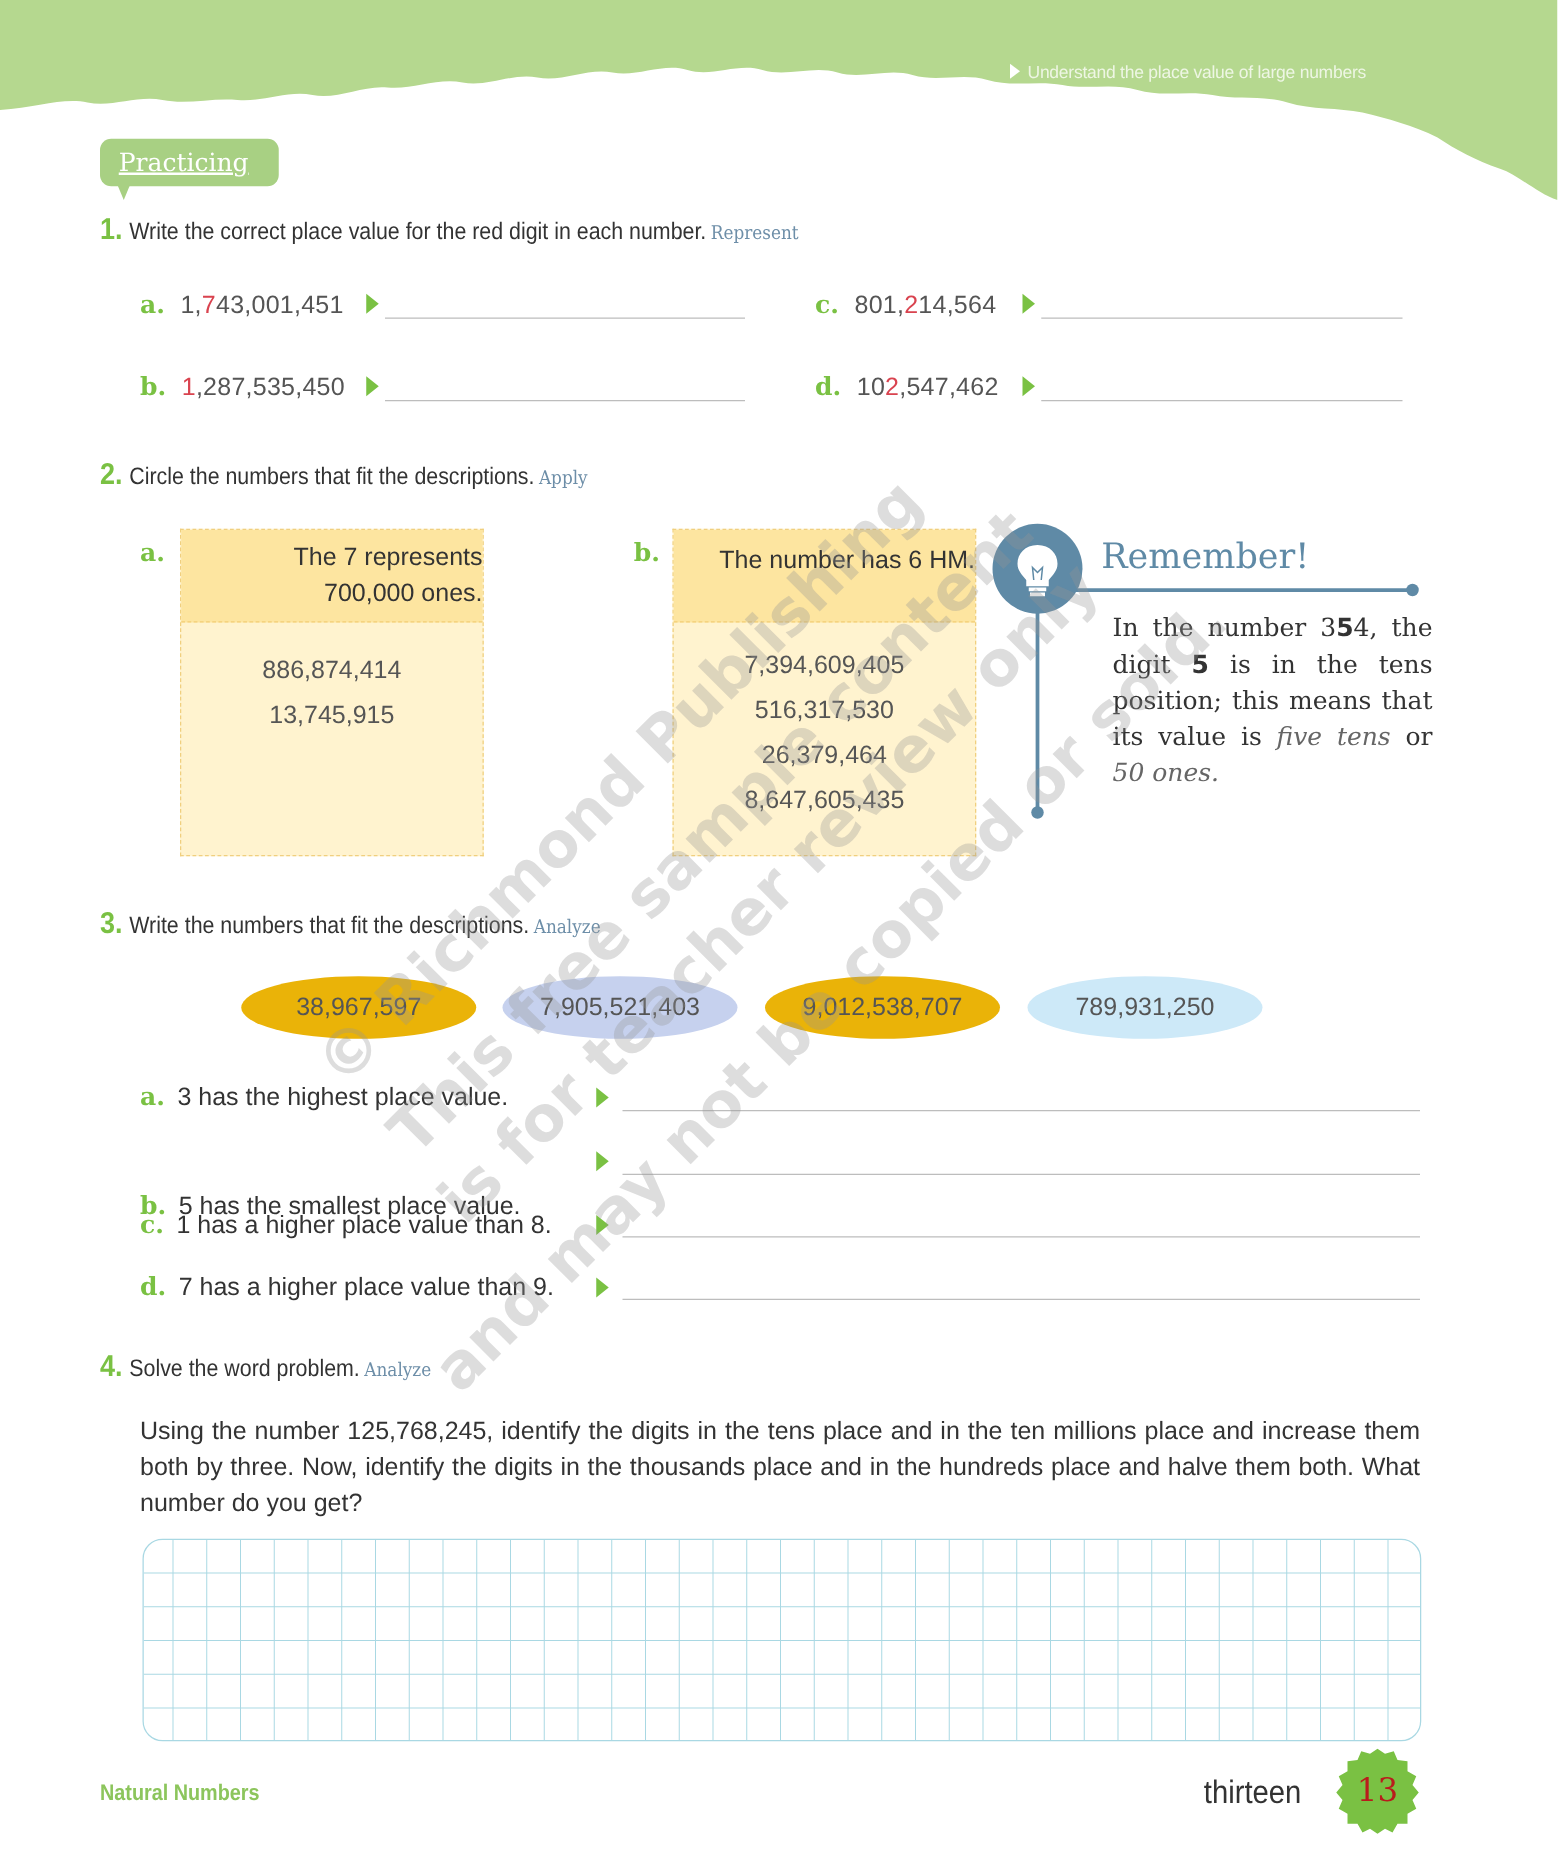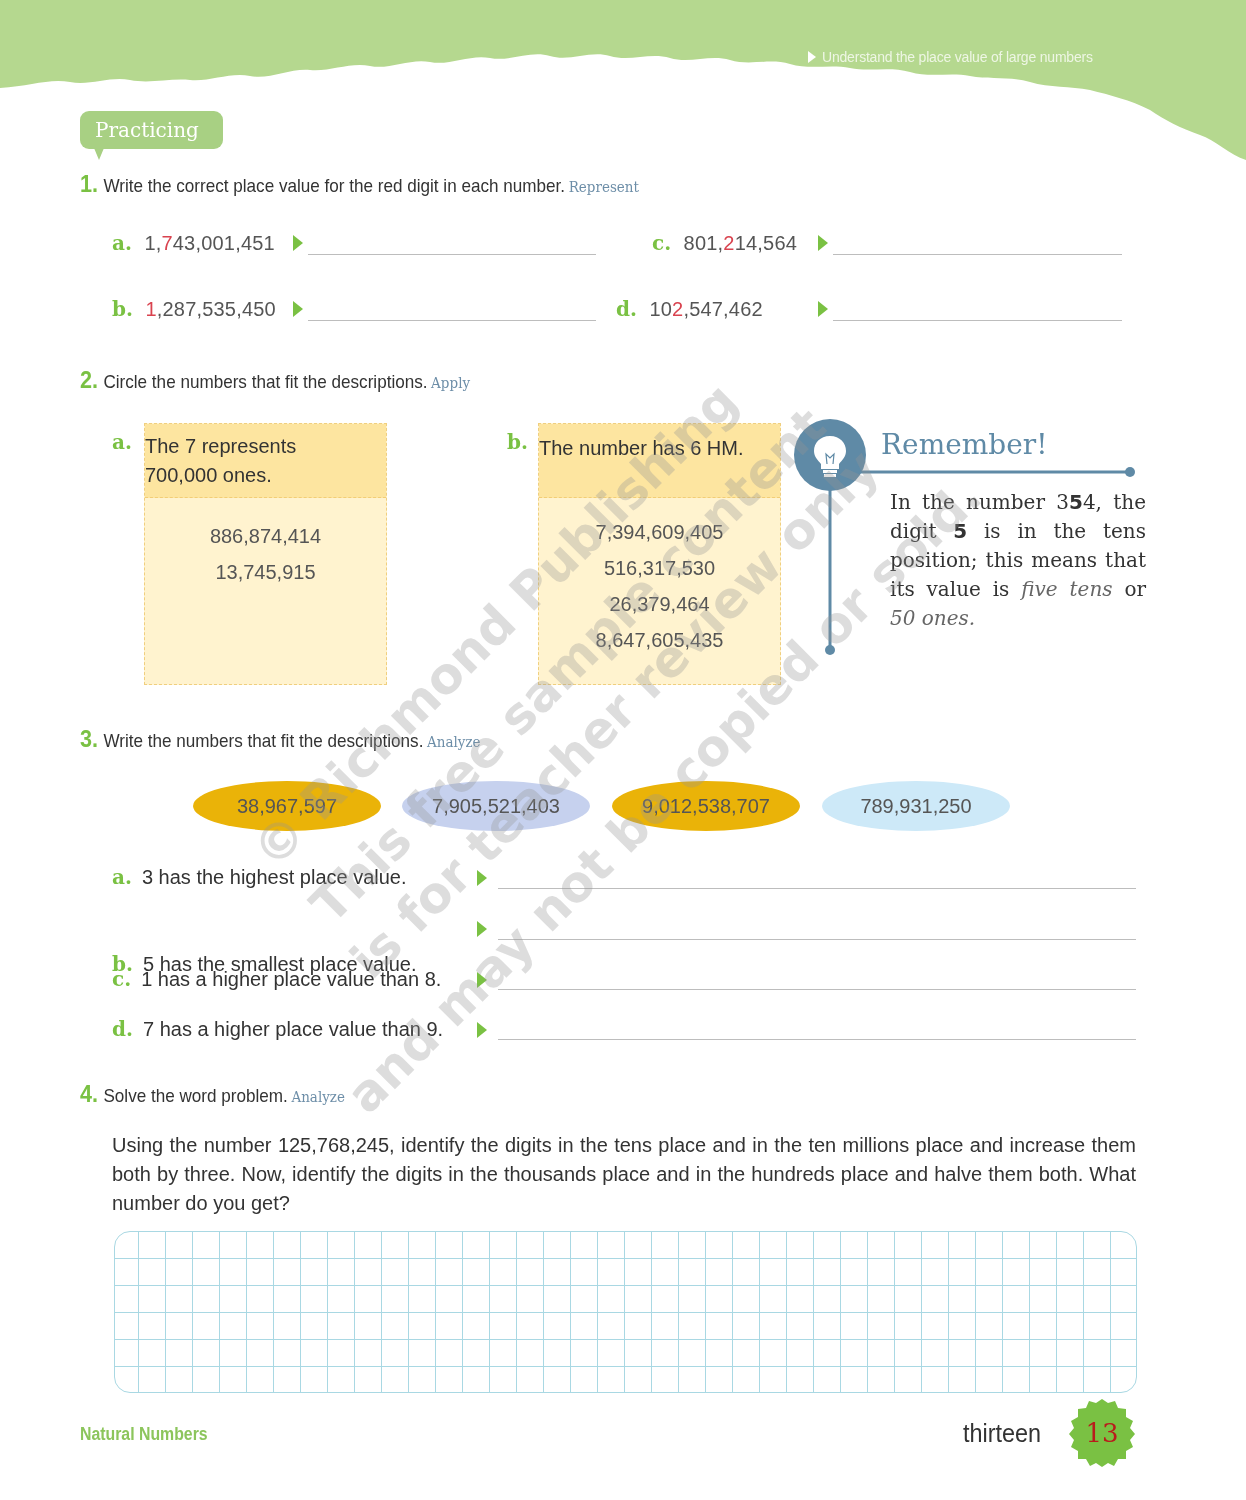--- a/index.html
+++ b/index.html
@@ -5,35 +5,35 @@
   * { box-sizing: border-box; margin: 0; padding: 0; }
   html, body { width: 1246px; height: 1500px; background: #fff; overflow: hidden; }
   body { position: relative; font-family: "Liberation Sans", sans-serif; color: #333; }
   .abs { position: absolute; }
 
   
   #header-wave { position: absolute; left: 0; top: 0; width: 1246px; height: 170px; }
   .objective { position: absolute; left: 808px; top: 49px; font-size: 14px; color: #eef6e4; font-family: "Liberation Sans Narrow","Liberation Sans", sans-serif; letter-spacing: -0.2px; }
   .objective .tri { display: inline-block; width: 0; height: 0; border-top: 6px solid transparent; border-bottom: 6px solid transparent; border-left: 8px solid #fff; margin-right: 6px; vertical-align: -1px; }
 
-  .practicing { position: absolute; left: 80px; top: 111px; width: 143px; height: 38px; background: #a8d083; border-radius: 9px; color: #fff; font-family: "DejaVu Serif", serif; font-size: 20px; line-height: 38px; padding-left: 15px; }
+  .practicing { position: absolute; left: 80px; top: 111px; width: 143px; height: 38px; background: #a8d083; border-radius: 9px; color: #fff; font-family: "DejaVu Serif", serif; font-size: 20px; line-height: 38px; padding-left: 15px; text-decoration: underline; }
   .practicing::after { content: ""; position: absolute; left: 14px; bottom: -11px; border-left: 5px solid transparent; border-right: 5px solid transparent; border-top: 12px solid #a8d083; }
 
   .q-head { position: absolute; font-size: 19px; color: #333; white-space: nowrap; transform: scaleX(0.9); transform-origin: left center; }
   .q-num { color: #7ac143; font-weight: bold; font-size: 24px; margin-right: 6px; }
   .skill { font-family: "DejaVu Serif", serif; color: #6d8ea8; font-size: 15px; margin-left: 4px; }
 
   .letter { color: #7ac143; font-weight: bold; font-family: "DejaVu Serif", serif; font-size: 20px; }
   .item-num { font-size: 20px; color: #555; letter-spacing: 0.2px; font-weight: 300; }
   .red { color: #d9434f; }
   .arrow { display: inline-block; width: 0; height: 0; border-top: 8px solid transparent; border-bottom: 8px solid transparent; border-left: 10px solid #7ac143; }
   .answer-line { position: absolute; height: 1px; background: #bdbdbd; }
 
   .card { position: absolute; width: 243px; height: 262px; border: 1px dashed #f0cf7f; background: #fff3cf; }
-  .card-head { height: 74px; background: #fde5a0; border-bottom: 1px dashed #f2cd76; text-align: left; font-size: 20px; color: #333; display: flex; flex-direction: column; justify-content: center; line-height: 29px; }
+  .card-head { height: 74px; background: #fde5a0; border-bottom: 1px dashed #f2cd76; text-align: right; font-size: 20px; color: #333; display: flex; flex-direction: column; justify-content: center; line-height: 29px; }
   .card-list { text-align: center; font-size: 20px; color: #555; padding-top: 20px; }
   .card-list div { height: 36px; line-height: 36px; }
 
   .remember-title { position: absolute; left: 881px; top: 428px; font-family: "DejaVu Serif", serif; font-size: 28px; color: #5f8aa6; }
   .remember-body { position: absolute; left: 853px; top: 488px; width: 256px; font-family: "DejaVu Serif", serif; font-size: 20px; line-height: 29px; color: #333; text-align: justify; margin-left: 37px; }
   .remember-body b { font-family: "DejaVu Sans", sans-serif; }
   .remember-body i { color: #666; }
 
   .oval { position: absolute; width: 188px; height: 50px; border-radius: 50%; text-align: center; line-height: 50px; font-size: 20px; color: #555; }
 
@@ -82,21 +82,21 @@
 <span class="arrow abs" style="left:293px; top:301px;"></span>
 <div class="answer-line" style="left:308px; top:320px; width:288px;"></div>
 
 <div class="abs" style="left:652px; top:231px;">
   <span class="letter">c.</span>
   <span class="item-num" style="margin-left:8px;"><span>801,</span><span class="red">2</span><span>14,564</span></span>
 </div>
 <span class="arrow abs" style="left:818px; top:235px;"></span>
 <div class="answer-line" style="left:833px; top:254px; width:289px;"></div>
 
-<div class="abs" style="left:616px; top:297px;">
+<div class="abs" style="left:652px; top:297px;">
   <span class="letter">d.</span>
   <span class="item-num" style="margin-left:8px;"><span>10</span><span class="red">2</span><span>,547,462</span></span>
 </div>
 <span class="arrow abs" style="left:818px; top:301px;"></span>
 <div class="answer-line" style="left:833px; top:320px; width:289px;"></div>
 
 <div class="q-head" style="left:80px; top:366px;">
   <span class="q-num">2.</span><span>Circle the numbers that fit the descriptions.</span><span class="skill">Apply</span>
 </div>
 

